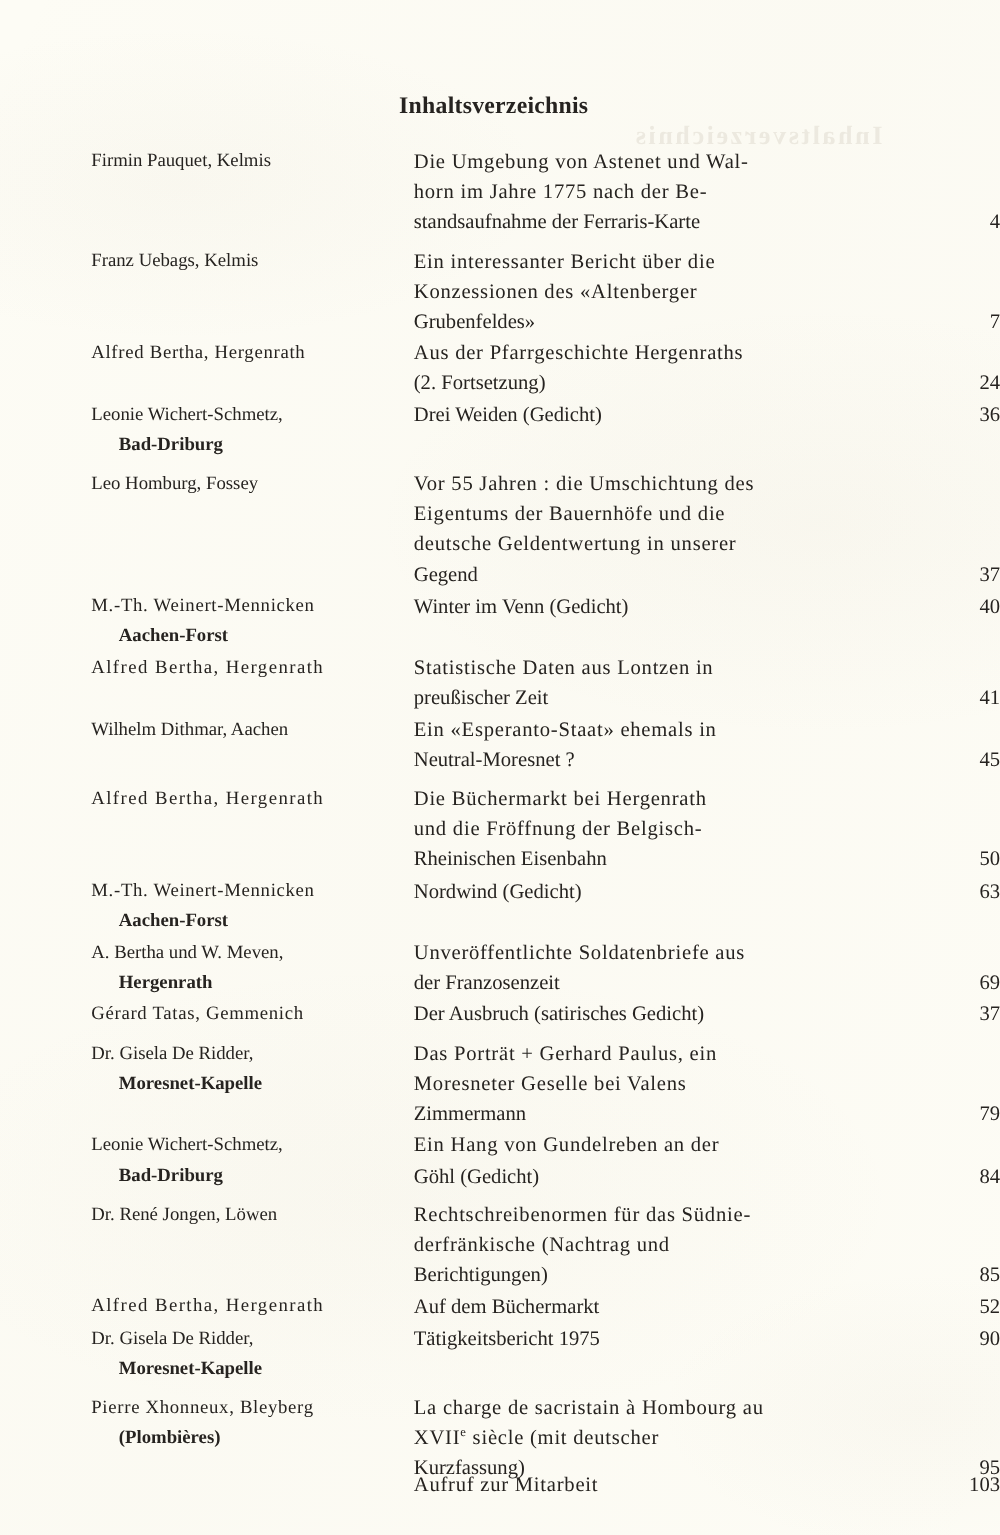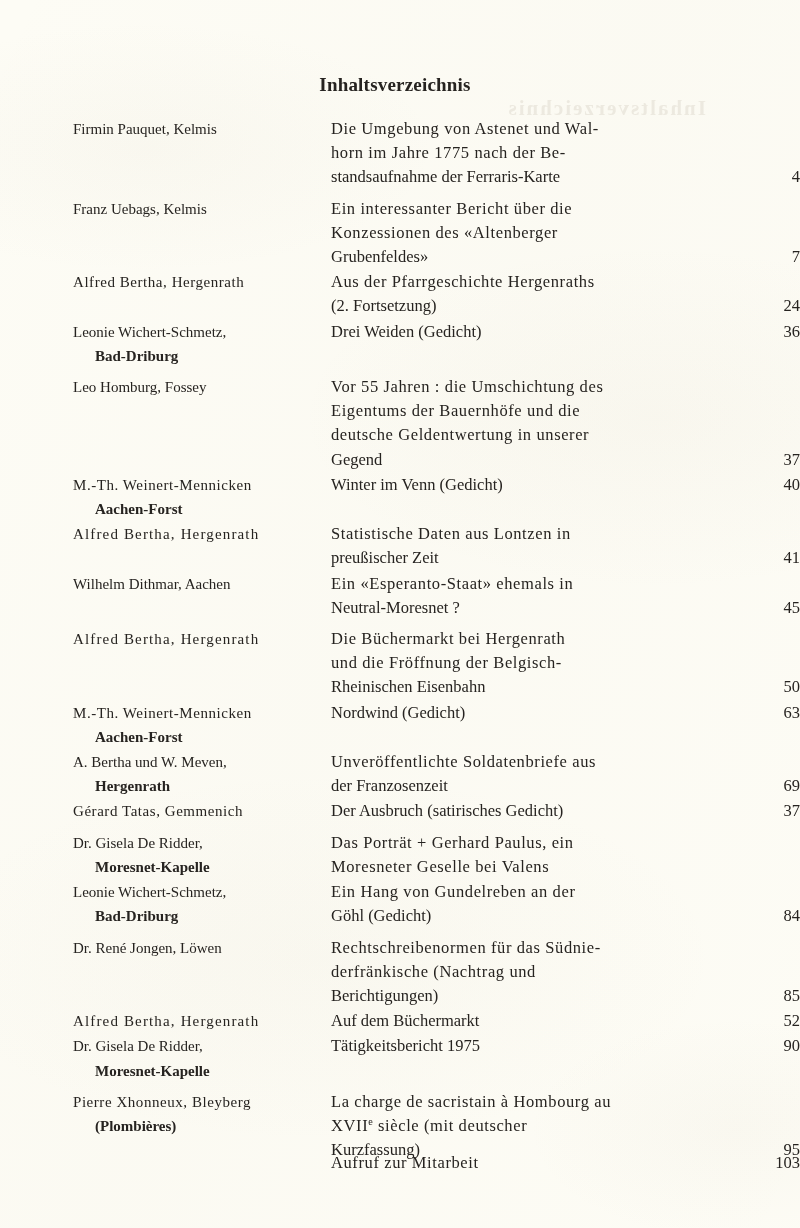--- a/index.html
+++ b/index.html
@@ -273,20 +273,21 @@
         </div>
       </li>
       <li class="entry gap-top">
         <div class="author">
           <span class="ln">Dr. Gisela De Ridder,</span>
           <span class="ln indent">Moresnet-Kapelle</span>
         </div>
         <div class="title-col">
           <span class="ln spread">Das Porträt + Gerhard Paulus, ein</span>
           <span class="ln spread">Moresneter Geselle bei Valens</span>
+          <span class="ln">Zimmermann<span class="pageno">79</span></span>
         </div>
       </li>
       <li class="entry">
         <div class="author">
           <span class="ln">Leonie Wichert-Schmetz,</span>
           <span class="ln indent">Bad-Driburg</span>
         </div>
         <div class="title-col">
           <span class="ln spread">Ein Hang von Gundelreben an der</span>
           <span class="ln">Göhl (Gedicht)<span class="pageno">84</span></span>

